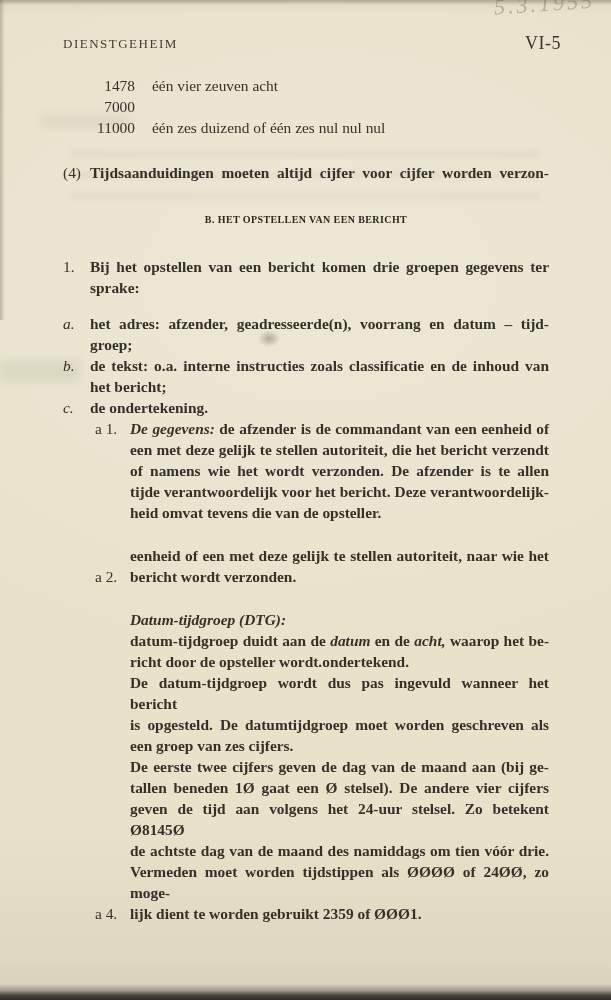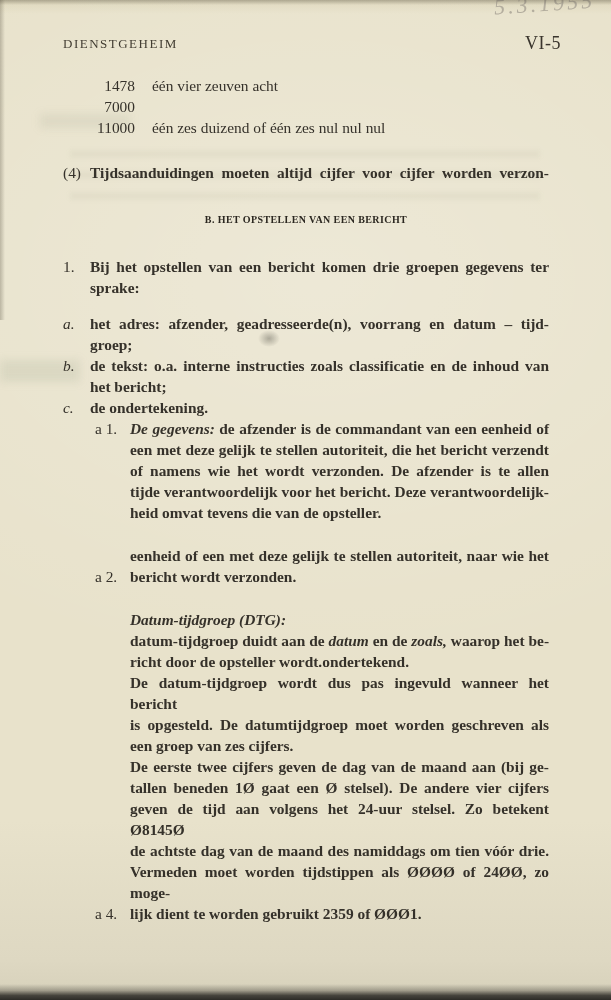--- a/index.html
+++ b/index.html
@@ -147,21 +147,21 @@
         <div class="label">a 2.</div>
         <div class="lines">
           <div class="jl">eenheid of een met deze gelijk te stellen autoriteit, naar wie het</div>
           <div class="fl">bericht wordt verzonden.</div>
         </div>
       </div>
       <div class="item p-anum g22">
         <div class="label">a 4.</div>
         <div class="lines">
           <div class="fl"><em>Datum-tijdgroep (DTG):</em></div>
-          <div class="jl">datum-tijdgroep duidt aan de <em>datum</em> en de <em>zoals,</em> waarop het be-</div>
+          <div class="jl">datum-tijdgroep duidt aan de <em>datum</em> en de <em>acht,</em> waarop het be-</div>
           <div class="fl">richt door de opsteller wordt.ondertekend.</div>
           <div class="jl">De datum-tijdgroep wordt dus pas ingevuld wanneer het bericht</div>
           <div class="jl">is opgesteld. De datumtijdgroep moet worden geschreven als</div>
           <div class="fl">een groep van zes cijfers.</div>
           <div class="jl">De eerste twee cijfers geven de dag van de maand aan (bij ge-</div>
           <div class="jl">tallen beneden 1Ø gaat een Ø stelsel). De andere vier cijfers</div>
           <div class="jl">geven de tijd aan volgens het 24-uur stelsel. Zo betekent Ø8145Ø</div>
           <div class="jl">de achtste dag van de maand des namiddags om tien vóór drie.</div>
           <div class="jl">Vermeden moet worden tijdstippen als ØØØØ of 24ØØ, zo moge-</div>
           <div class="fl">lijk dient te worden gebruikt 2359 of ØØØ1.</div>

